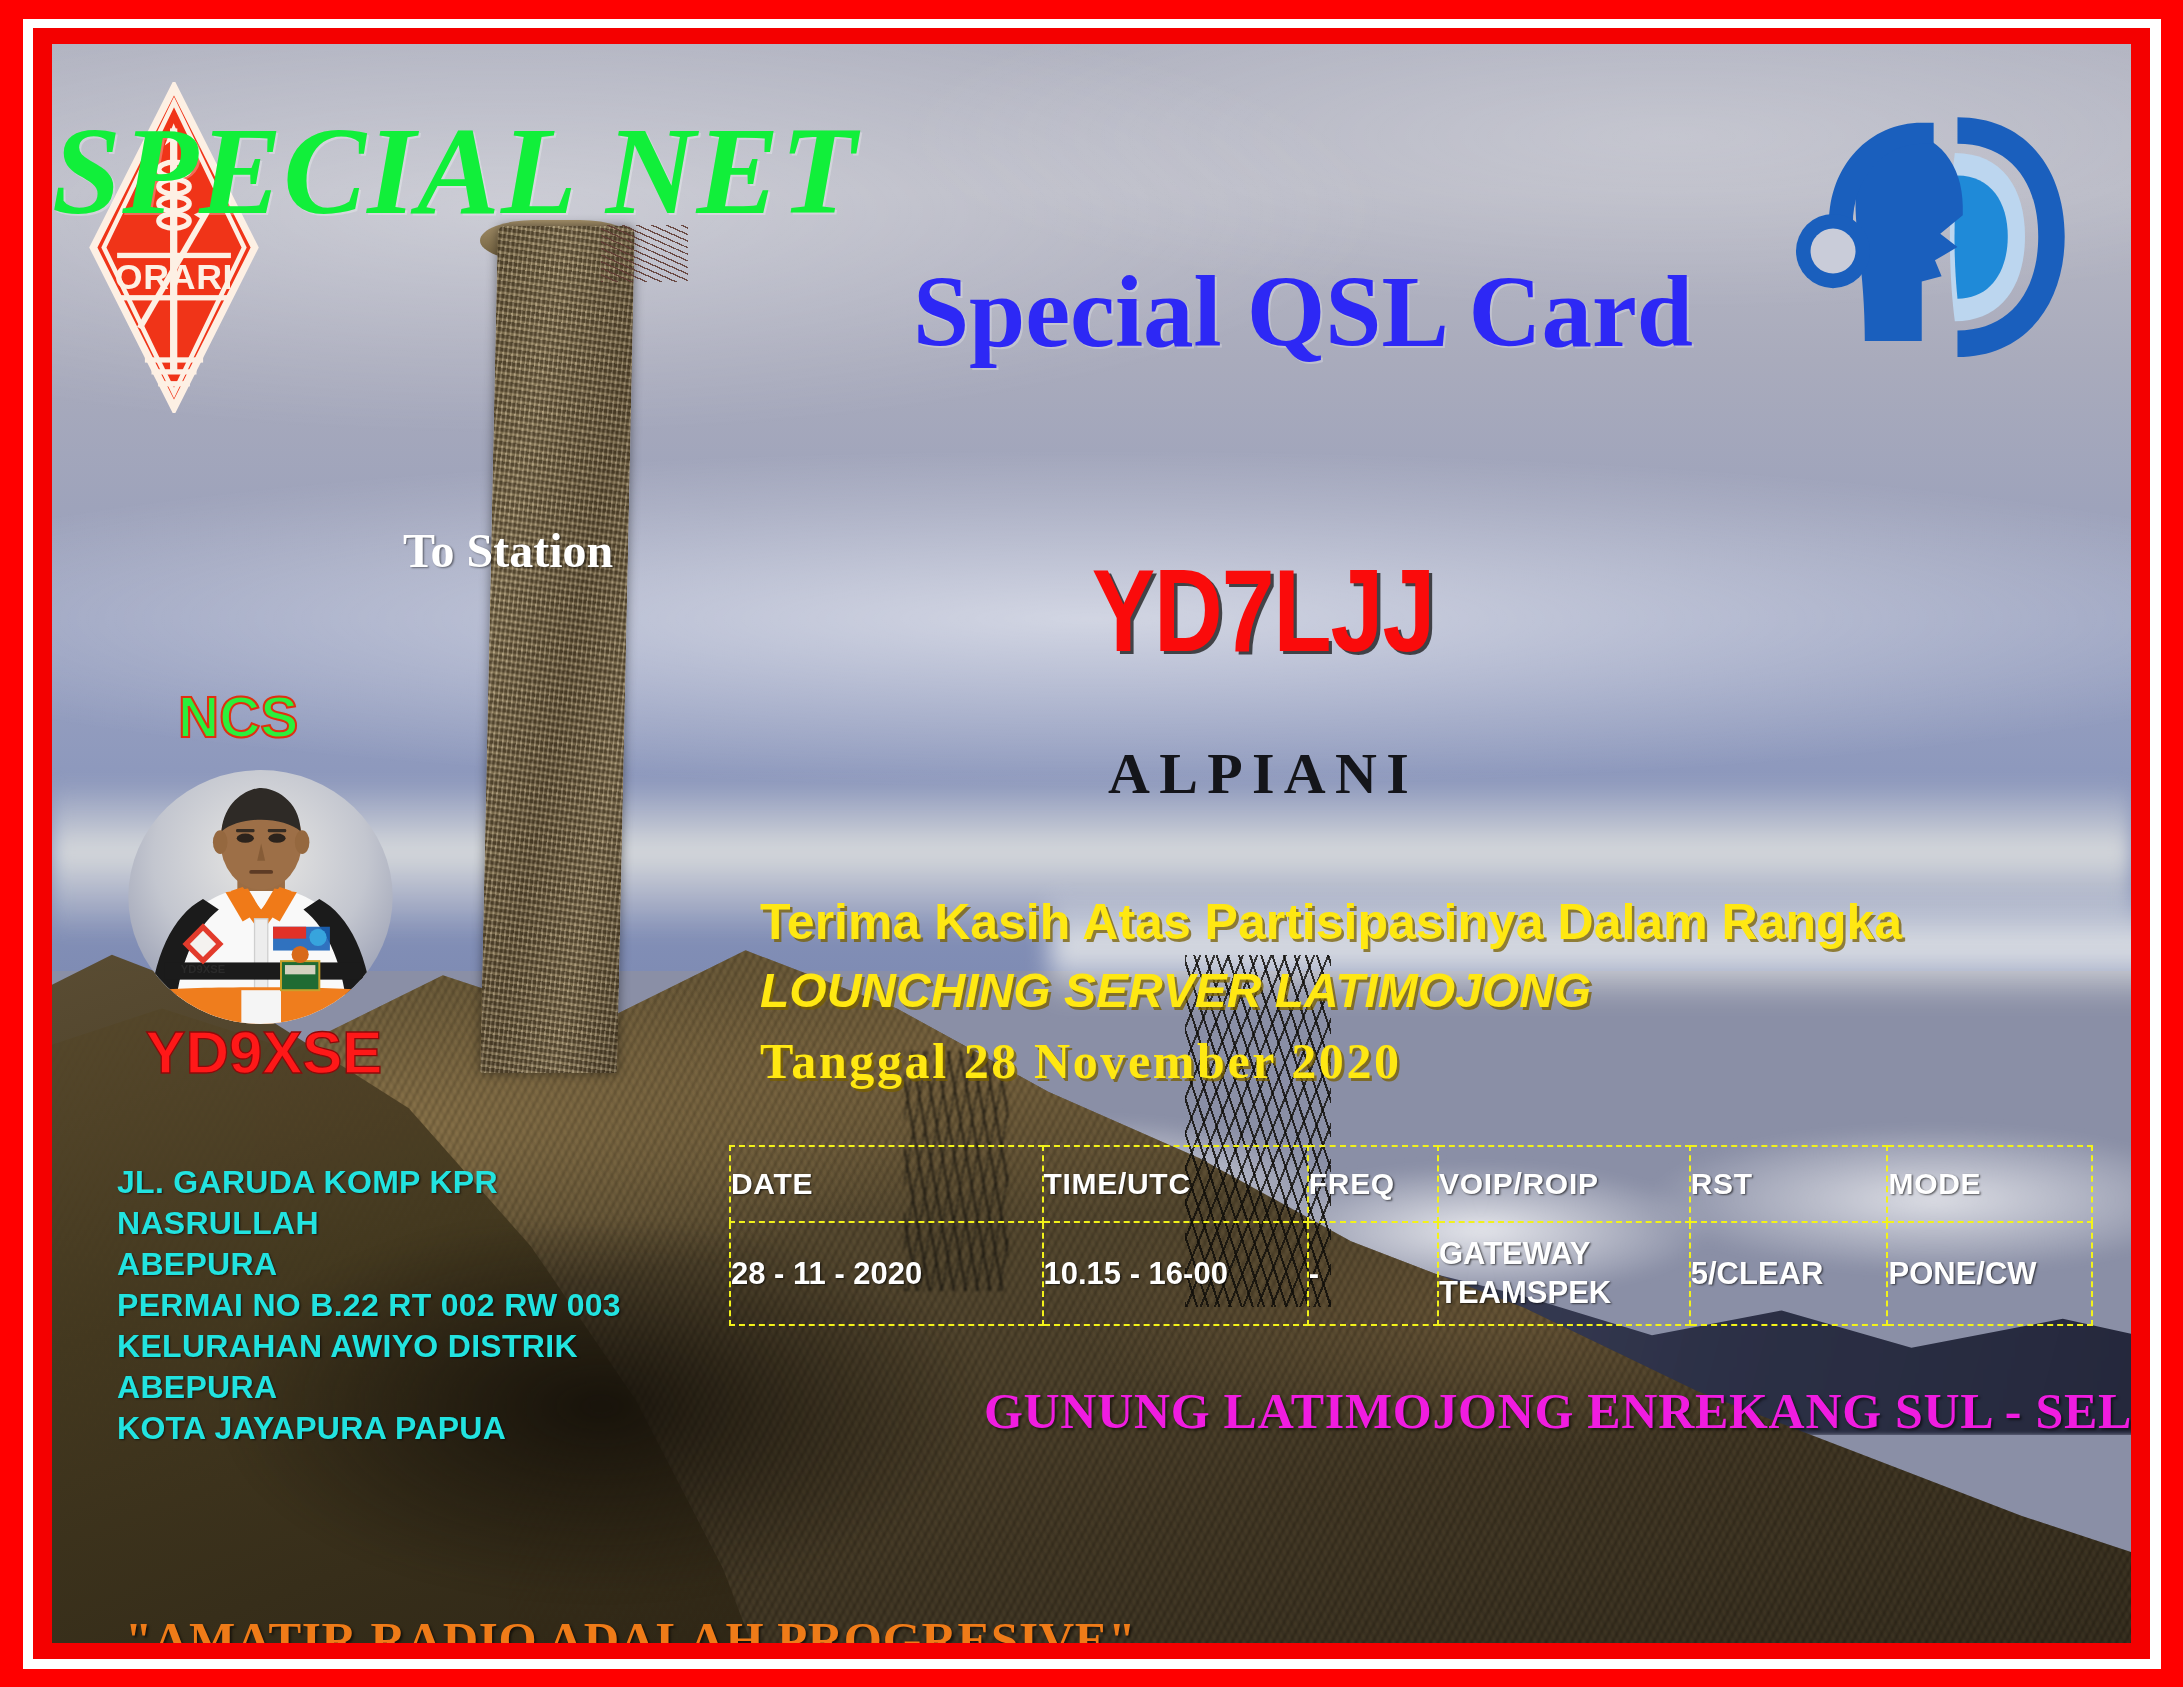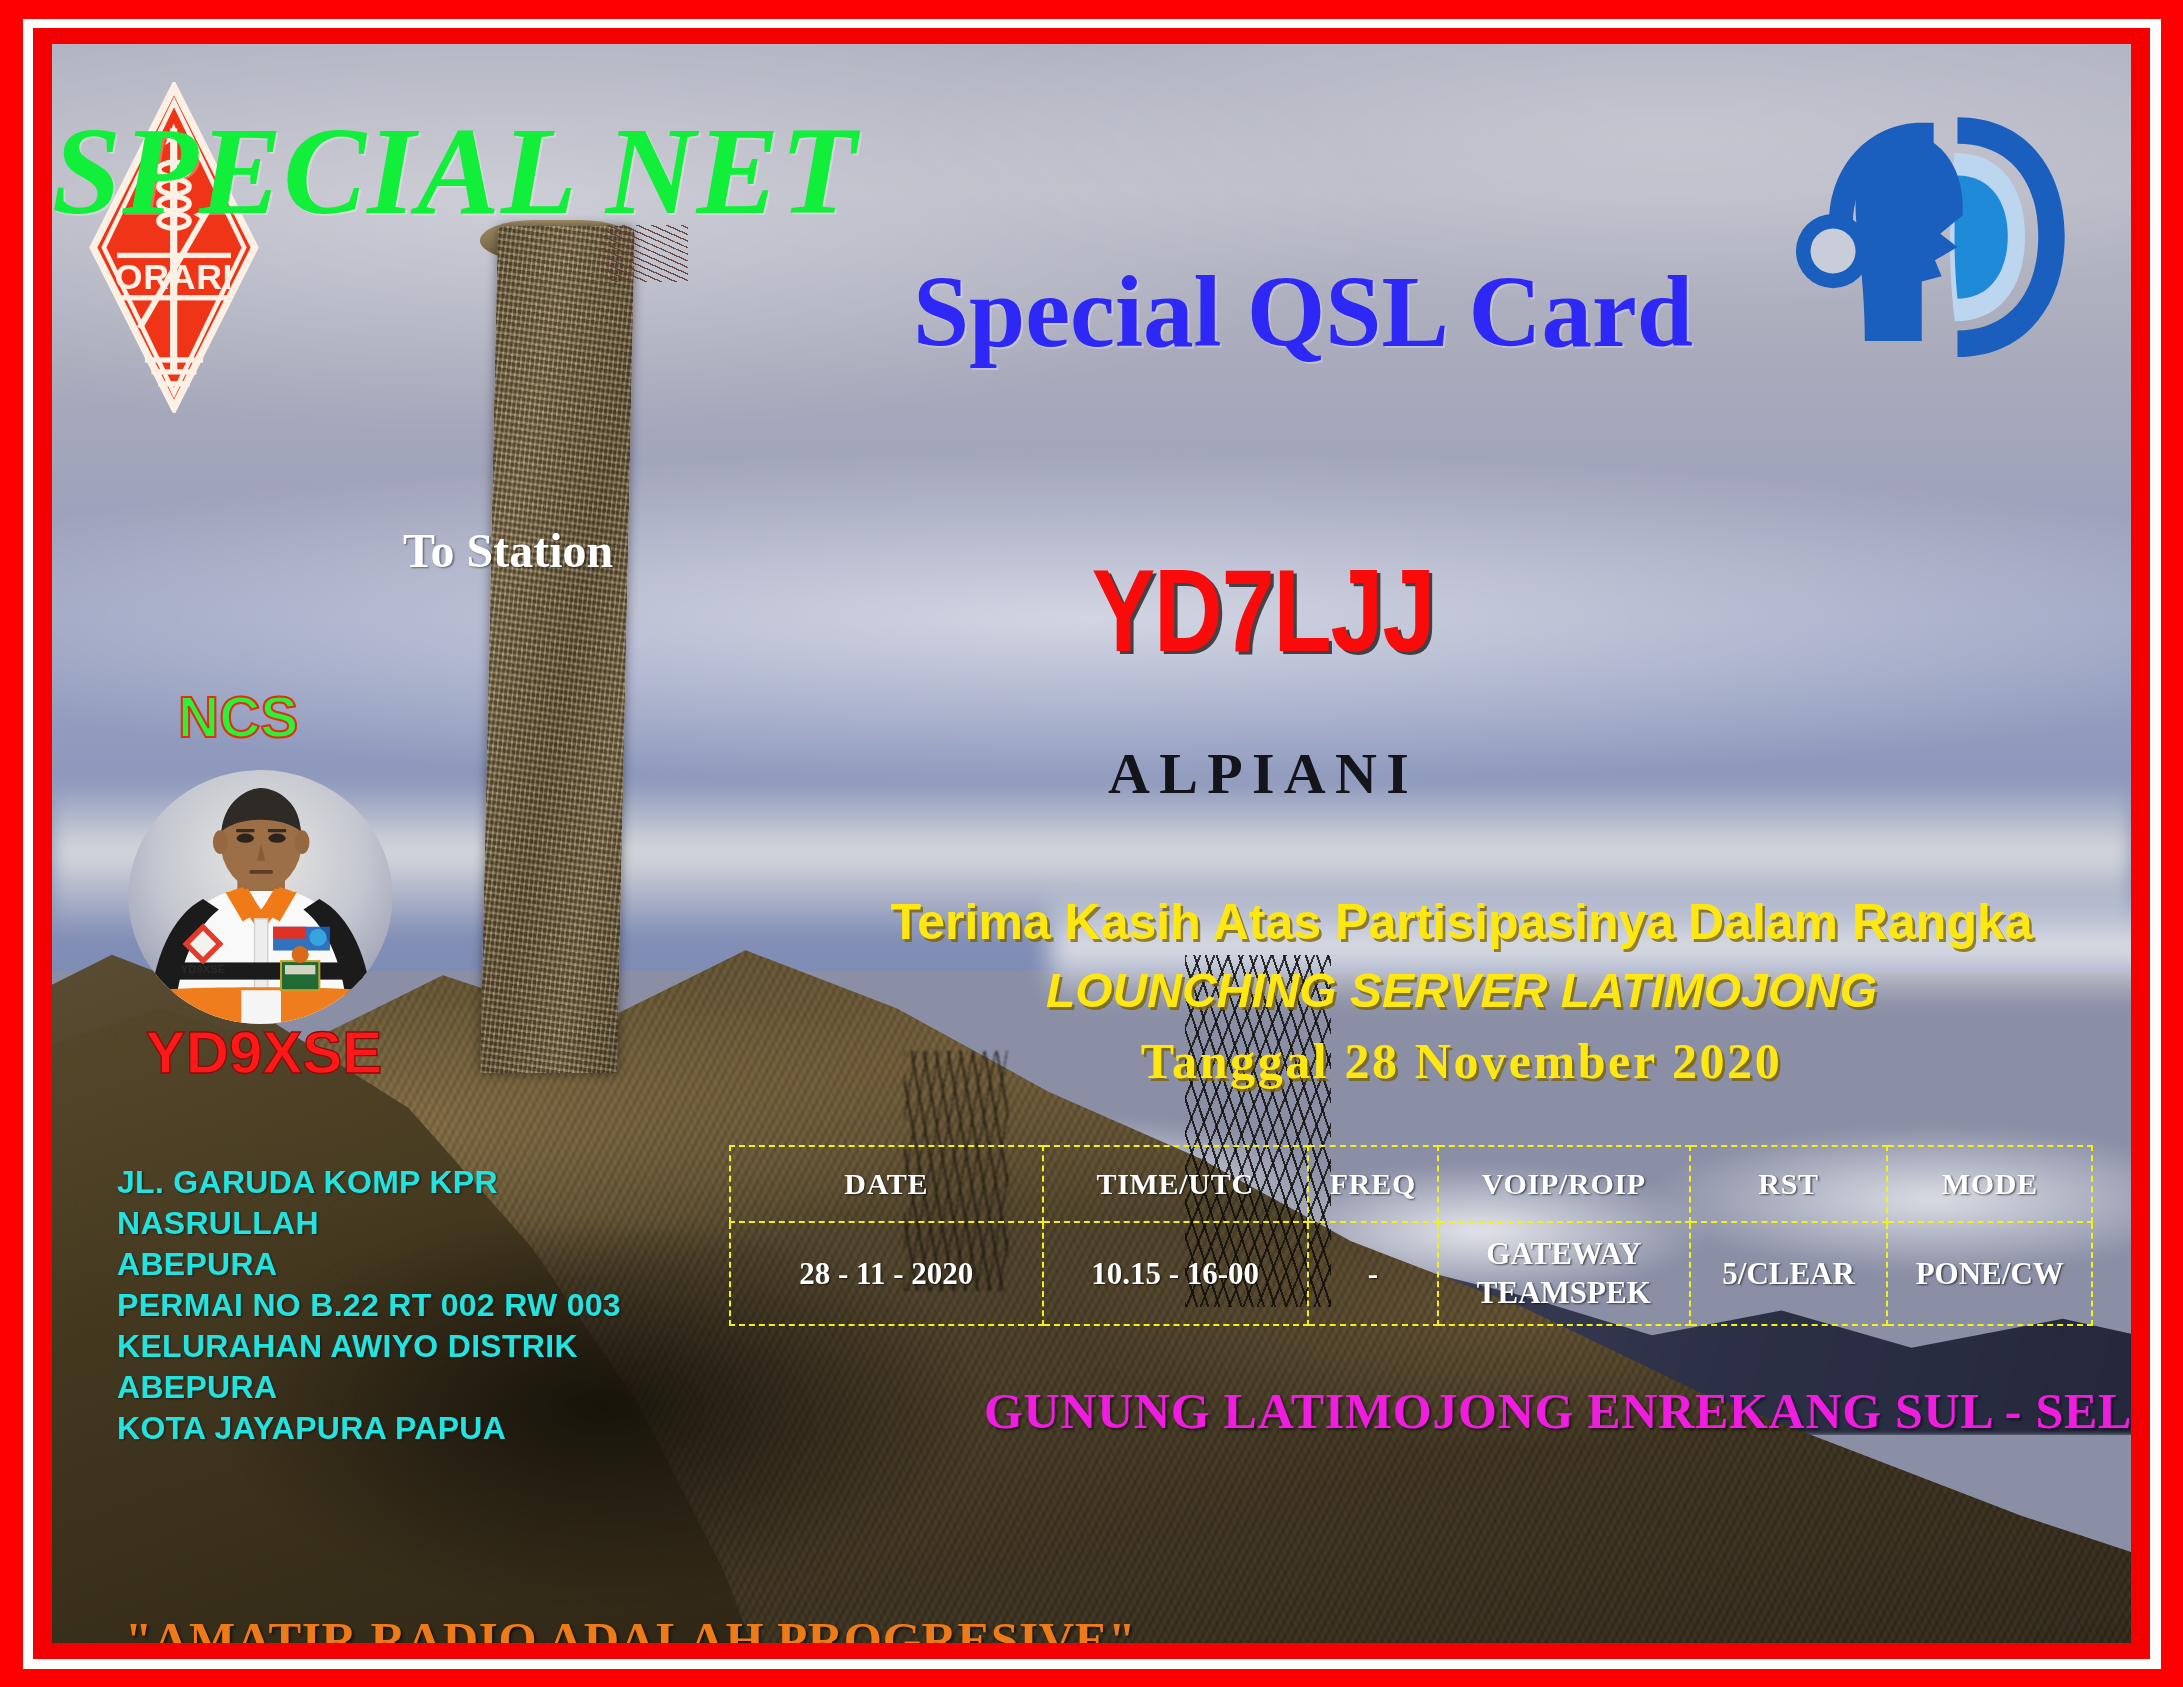--- a/index.html
+++ b/index.html
@@ -213,21 +213,20 @@
     font-family:"Liberation Sans",sans-serif;
     font-weight:700;font-size:32px;line-height:1.28;
     letter-spacing:0.3px;
     color:#22e3e0;
     text-shadow:1.3px 1.3px 2px rgba(0,0,0,.55);
   }
   .addrblock div{white-space:nowrap;}
 
   .yellowblock{
     position:absolute;left:708px;top:853px;width:1403px;
-    text-align:center;
     color:#ffe812;
   }
   .yl1{
     font-family:"Liberation Sans",sans-serif;
     font-weight:700;font-size:50px;line-height:1;
     text-shadow:2.6px 2.6px 0 rgba(120,95,0,.75);
   }
   .yl2{
     margin-top:20px;
     font-family:"Liberation Sans",sans-serif;
@@ -243,24 +242,23 @@
   }
 
   
   .qtable{
     position:absolute;left:677px;top:1101px;width:1364px;
     border-collapse:collapse;
     table-layout:fixed;
   }
   .qtable td{
     border:2px dashed #f2f21a;
-    text-align:center;
     vertical-align:middle;
     color:#ffffff;
-    font-family:Liberation Serif, serif;
+    font-family:Liberation Sans, sans-serif;
     font-weight:700;
     text-shadow:1.3px 1.3px 2px rgba(0,0,0,.6);
     padding:0;
   }
   .qtable tr.head td{height:74px;font-size:30px;letter-spacing:0.7px;}
   .qtable tr.body td{height:101px;font-size:31px;}
   .qtable td.multi{font-size:29px;line-height:1.25;}
   .c-date{width:23%;}
   .c-time{width:19.5%;}
   .c-freq{width:9.5%;}

